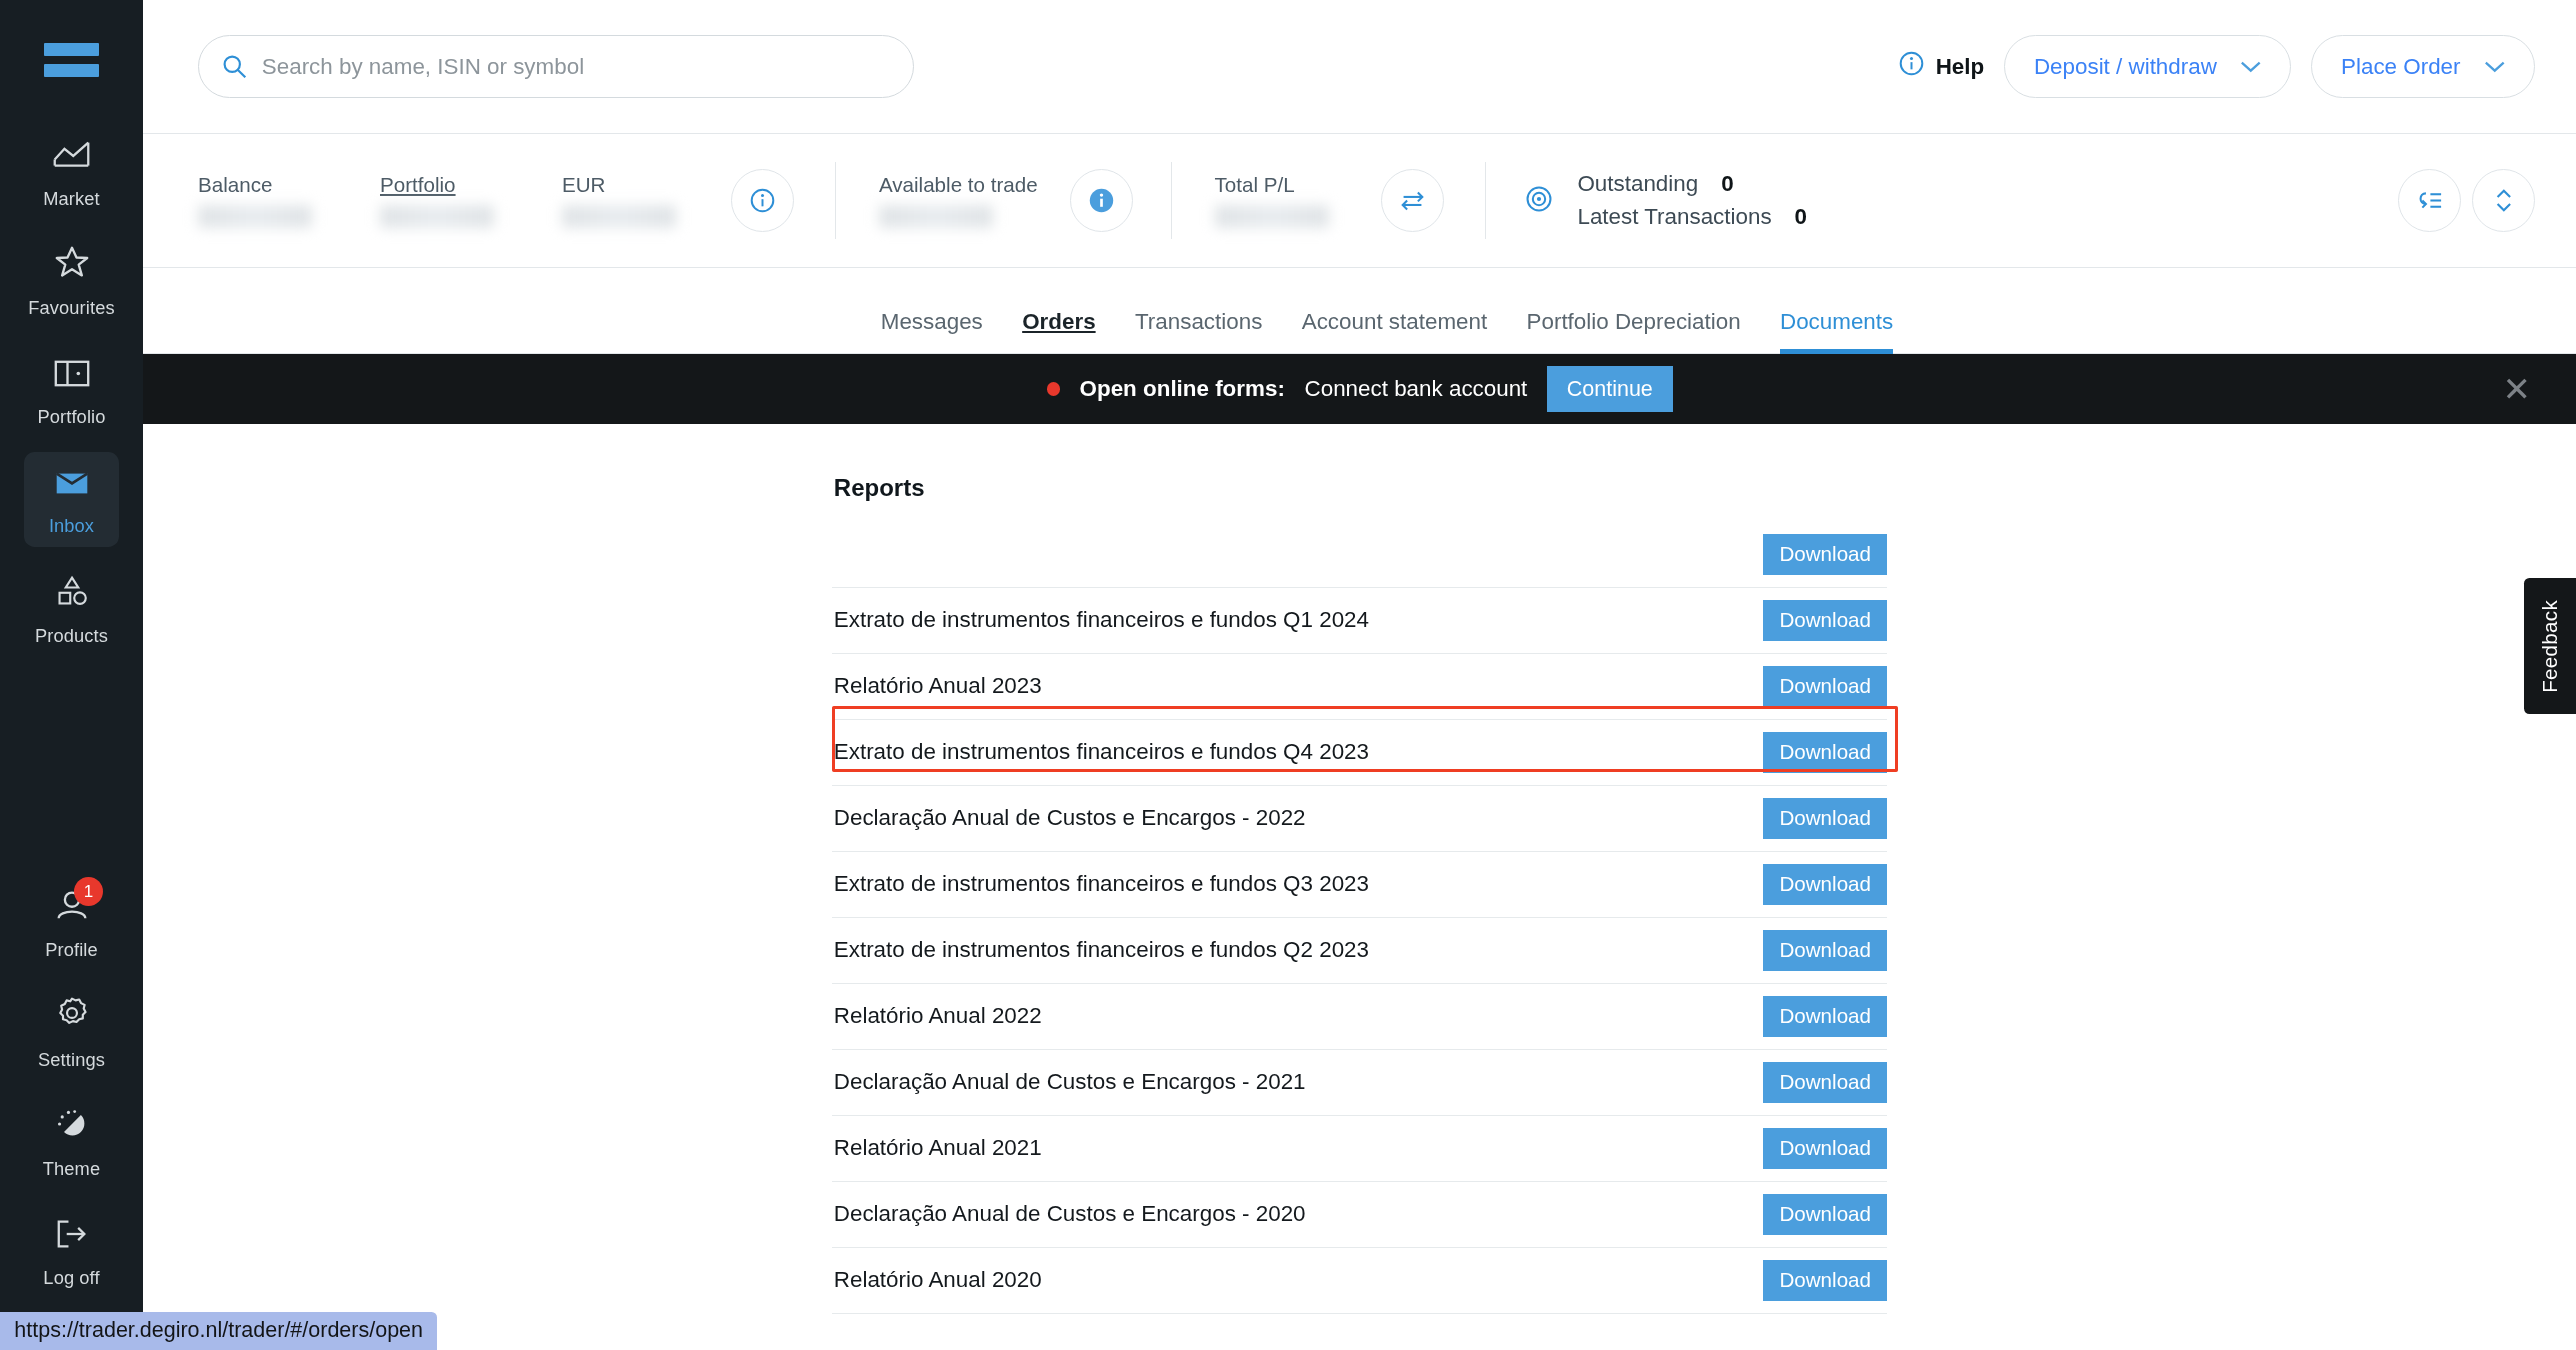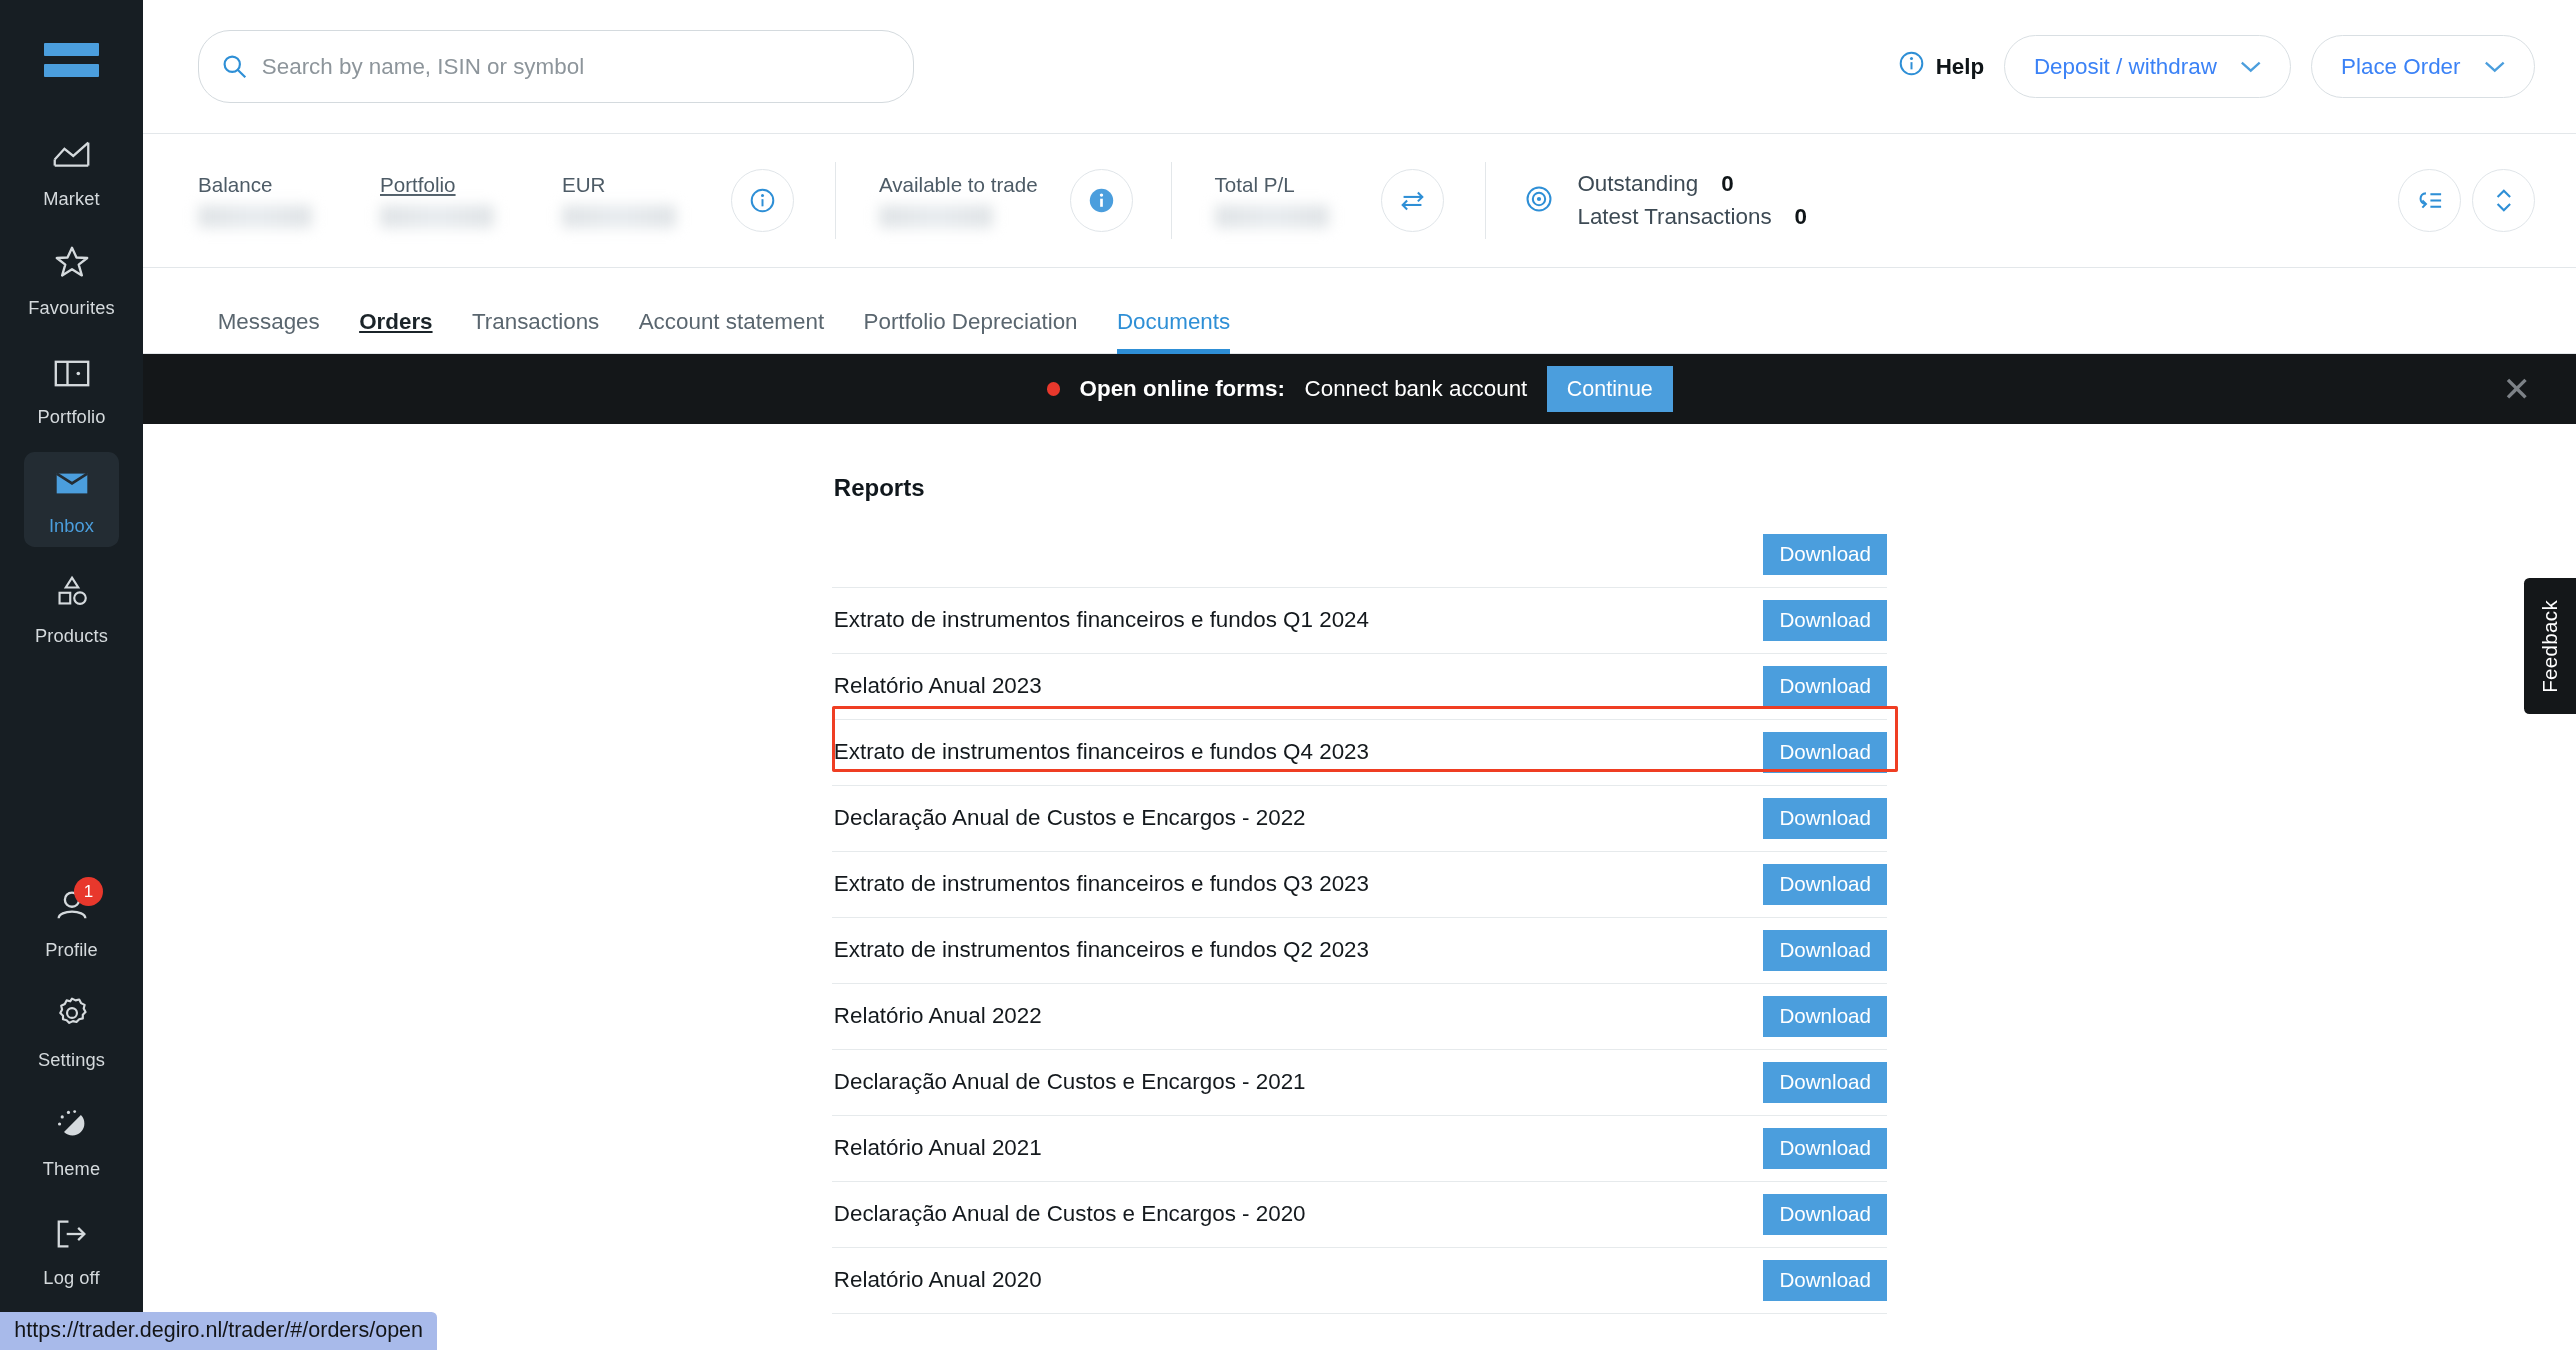--- a/index.html
+++ b/index.html
@@ -54,21 +54,21 @@
   .main { flex: 1 1 auto; height: 1351px; display:flex; flex-direction:column; background:#fff; min-width: 0; position: relative;}
 
   
   .topbar {
     height: 134px; flex: 0 0 134px;
     border-bottom: 0.9px solid #e3e7ea;
     display:flex; align-items:center;
     padding: 0 41px 0 55px;
   }
   .search-box {
-    width: 716px; height: 73px;
+    width: 716px; height: 63px;
     border: 0.9px solid #d4dade; border-radius: 32px;
     display:flex; align-items:center; padding: 0 21.5px;
     background:#fff;
   }
   .search-box .magnifier { margin-right: 14.3px; display:flex; }
   .search-ph { font-size: 22.4px; color: #8d959b; }
 
   .top-right { margin-left:auto; display:flex; align-items:center; gap: 19.7px;}
   .help {
     display:flex; align-items:center; gap:10.7px;
@@ -108,20 +108,21 @@
   .outstanding { display:flex; flex-direction:column; gap: 6.3px; }
   .out-row { display:flex; align-items:baseline; gap: 23px; font-size: 22.4px; color:#3d4a54; }
   .out-row b { color:#0f1518; font-weight:700; }
 
   
   .tabs {
     height: 86px; flex: 0 0 86px;
     display:flex; align-items:flex-end;
     padding: 0 0 0 55px; gap: 0;
     border-bottom: 0.9px solid #e3e7ea;
+    justify-content: center;
   }
   .tab {
     font-size: 22.4px; color:#5a666f;
     padding: 0 19.7px 18px 19.7px; cursor:pointer; position:relative;
     white-space: nowrap;
   }
   .tab.visited { color:#1b2429; text-decoration: underline; font-weight:700; }
   .tab.active { color:#2e8fd6; }
   .tab.active::after {
     content:""; position:absolute; left: 19.7px; right: 19.7px; bottom:-0.9px;

